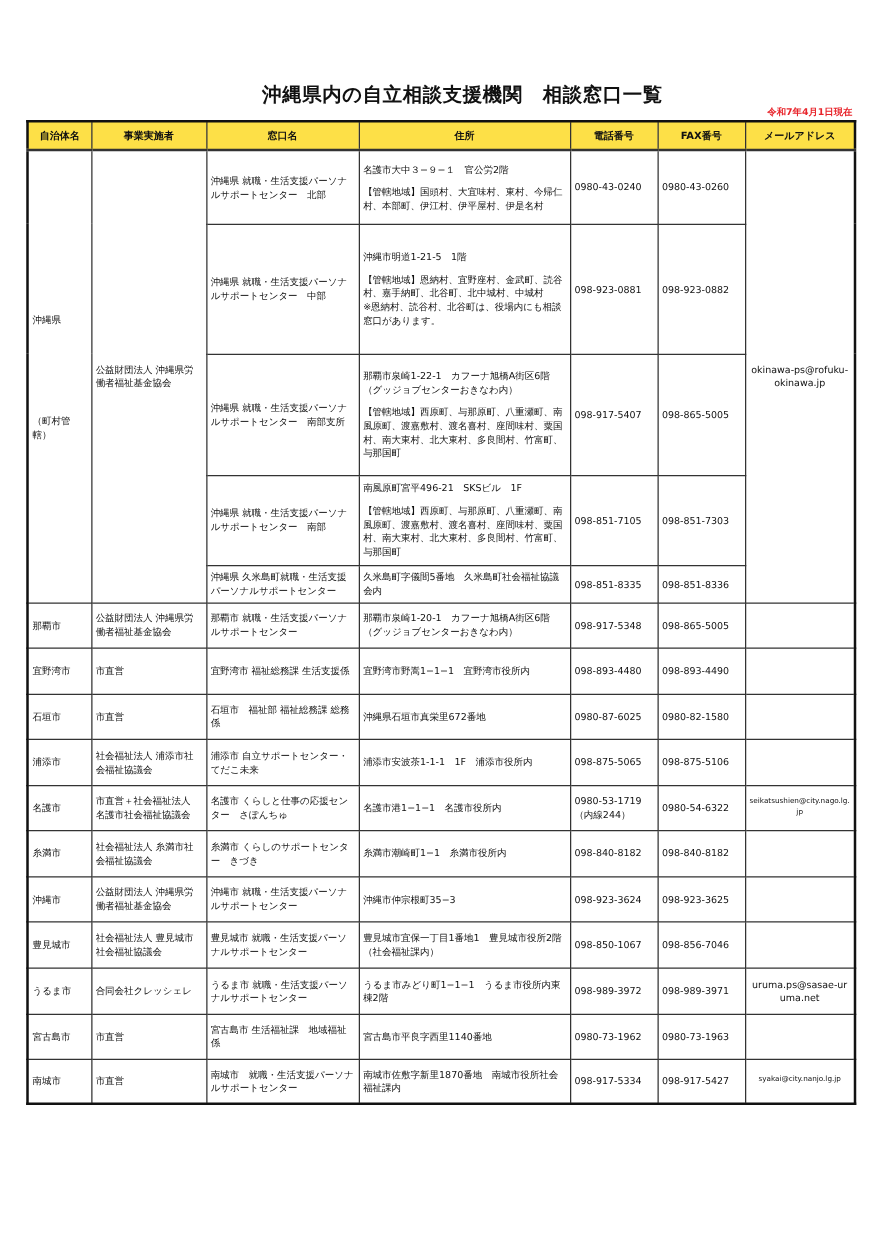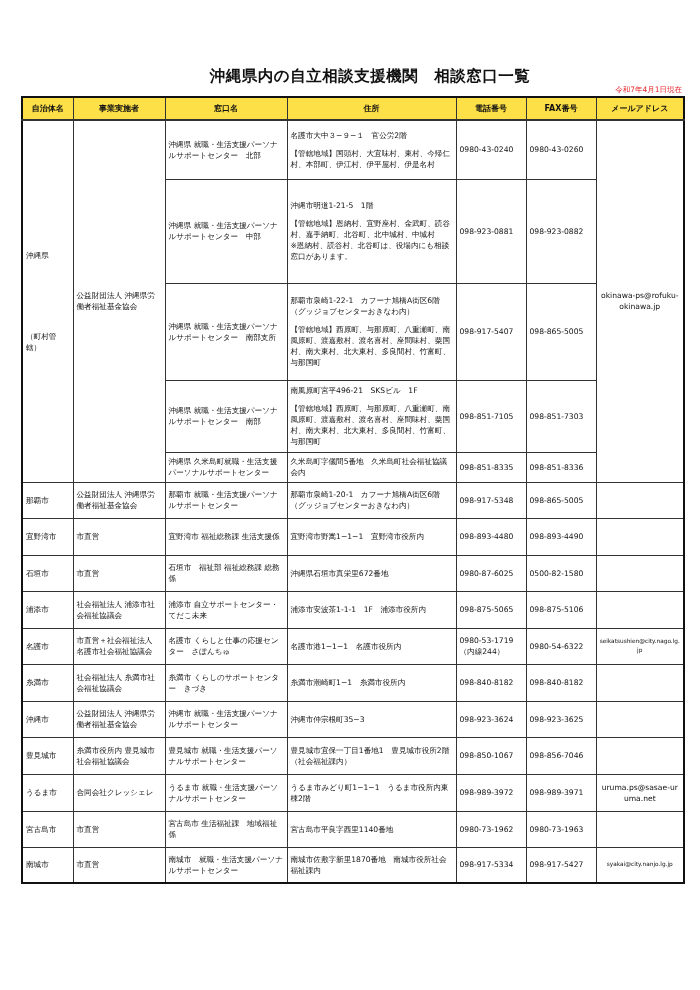--- a/index.html
+++ b/index.html
@@ -1,18 +1,18 @@
 <!DOCTYPE html>
 <html><head>
 <meta charset="utf-8">
 <style>
   html, body { margin: 0; padding: 0; background: #ffffff; }
   body { width: 700px; height: 990px; position: relative; font-family: "DejaVu Sans", sans-serif; color: #111; overflow: hidden; }
   .title { position: absolute; left: 0; width: 700px; top: 66px; text-align: center; font-size: 15.5px; font-weight: bold; letter-spacing: 0.5px; padding-left: 20px; }
-  .asof { position: absolute; right: 18px; top: 85px; font-size: 7.5px; color: #e8232a; font-weight: normal; }
+  .asof { position: absolute; right: 18px; top: 85px; font-size: 7.5px; color: #e8232a; font-weight: bold; }
   table { position: absolute; left: 21px; top: 96px; border-collapse: collapse; table-layout: fixed; width: 662px; border: 2px solid #111; }
   th, td { border: 1px solid #333; font-size: 7.6px; line-height: 11px; padding: 2px 3px; vertical-align: middle; word-break: break-all; }
   th { background: #fde047; font-weight: bold; text-align: center; height: 17px; border-bottom: 2px solid #333; font-size: 8px; }
   td.c { text-align: left; }
   td.addr div.gap { height: 7px; }
   td.small { font-size: 5.8px; line-height: 9px; text-align: center; }
   td.email { text-align: center; font-size: 7.6px; }
   .muni-big { text-align: left; }
   .muni-big .sub { display: block; margin-top: 70px; }
 </style>
@@ -120,21 +120,21 @@
       <td class="c">098-893-4480</td>
       <td class="c">098-893-4490</td>
       <td class="email"></td>
     </tr>
     <tr style="height:36px">
       <td>石垣市</td>
       <td>市直営</td>
       <td>石垣市　福祉部 福祉総務課 総務係</td>
       <td class="addr">沖縄県石垣市真栄里672番地</td>
       <td class="c">0980-87-6025</td>
-      <td class="c">0500-82-1580</td>
+      <td class="c">0980-82-1580</td>
       <td class="email"></td>
     </tr>
     <tr style="height:37px">
       <td>浦添市</td>
       <td>社会福祉法人 浦添市社会福祉協議会</td>
       <td>浦添市 自立サポートセンター・てだこ未来</td>
       <td class="addr">浦添市安波茶1-1-1　1F　浦添市役所内</td>
       <td class="c">098-875-5065</td>
       <td class="c">098-875-5106</td>
       <td class="email"></td>
@@ -164,21 +164,21 @@
       <td>沖縄市</td>
       <td>公益財団法人 沖縄県労働者福祉基金協会</td>
       <td>沖縄市 就職・生活支援パーソナルサポートセンター</td>
       <td class="addr">沖縄市仲宗根町35−3</td>
       <td class="c">098-923-3624</td>
       <td class="c">098-923-3625</td>
       <td class="email"></td>
     </tr>
     <tr style="height:37px">
       <td>豊見城市</td>
-      <td>糸満市役所内 豊見城市社会福祉協議会</td>
+      <td>社会福祉法人 豊見城市社会福祉協議会</td>
       <td>豊見城市 就職・生活支援パーソナルサポートセンター</td>
       <td class="addr">豊見城市宜保一丁目1番地1　豊見城市役所2階（社会福祉課内）</td>
       <td class="c">098-850-1067</td>
       <td class="c">098-856-7046</td>
       <td class="email"></td>
     </tr>
     <tr style="height:37px">
       <td>うるま市</td>
       <td>合同会社クレッシェレ</td>
       <td>うるま市 就職・生活支援パーソナルサポートセンター</td>

